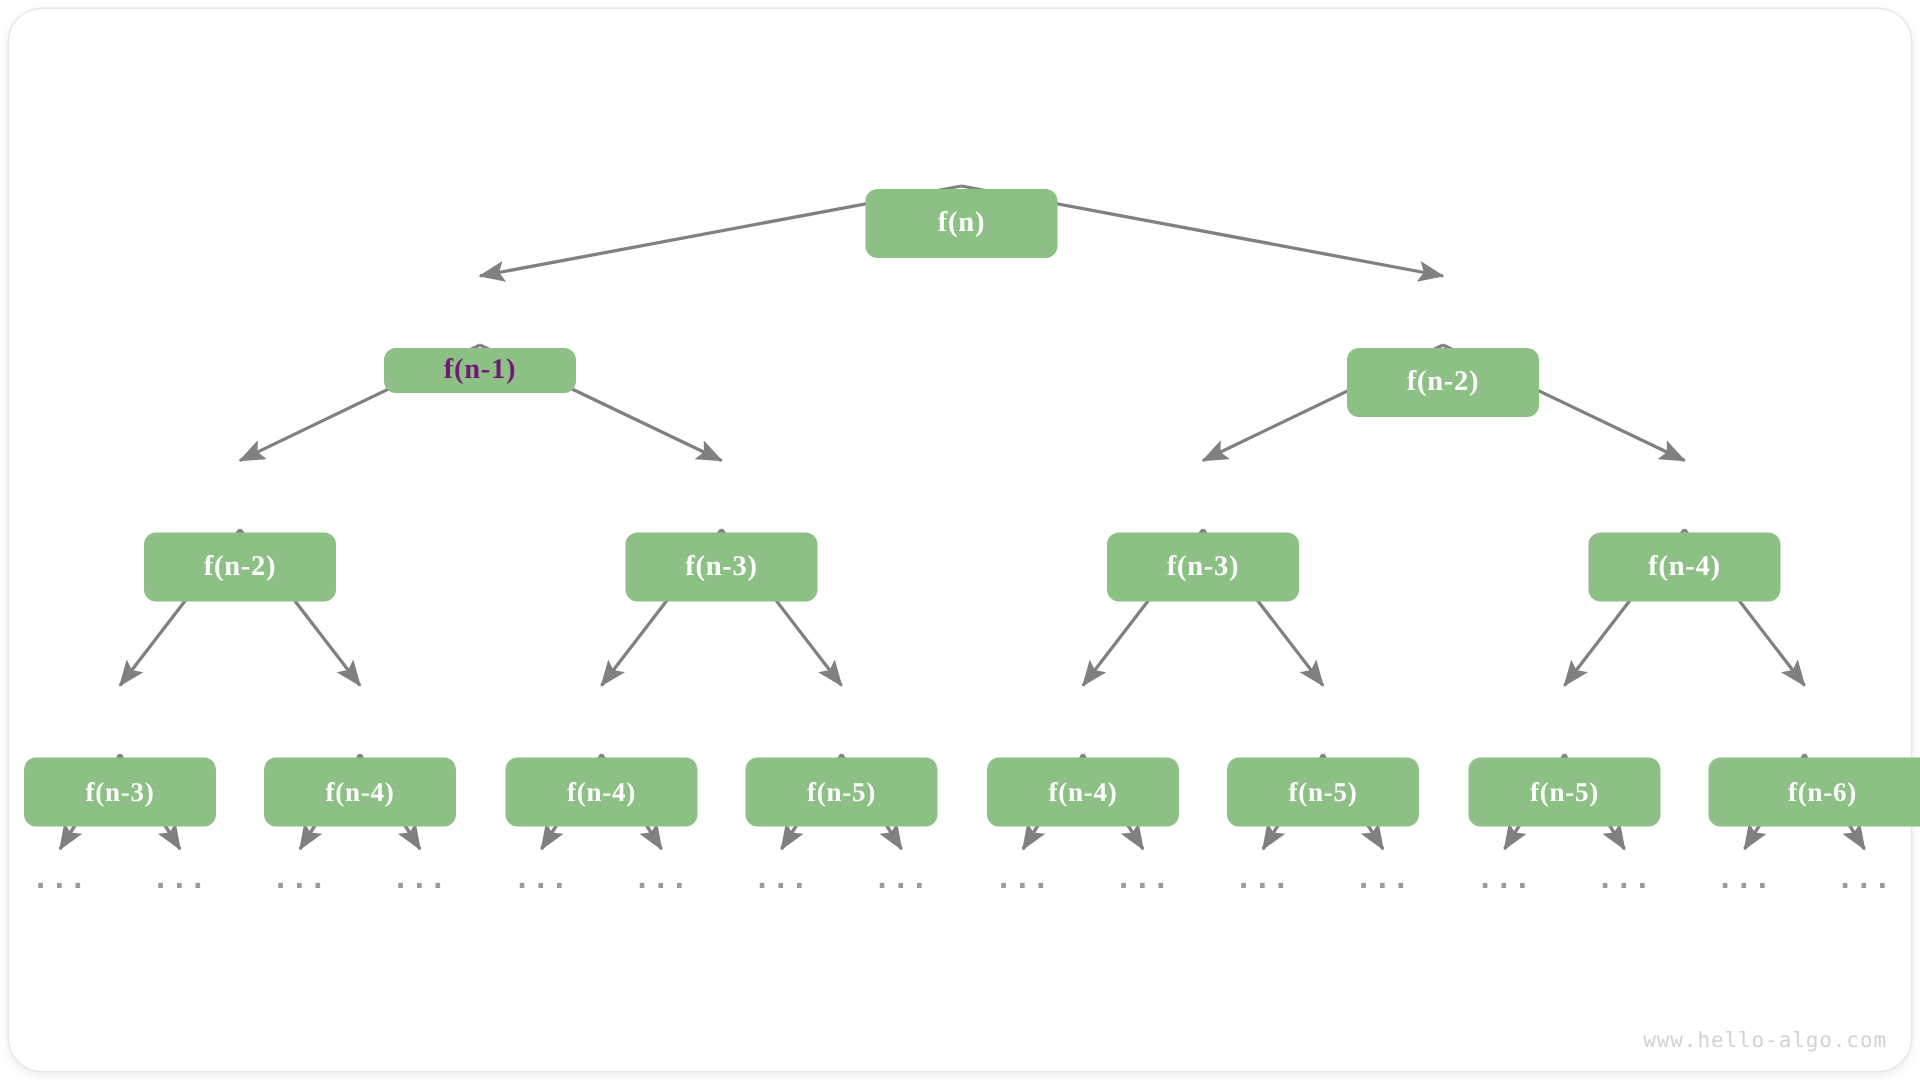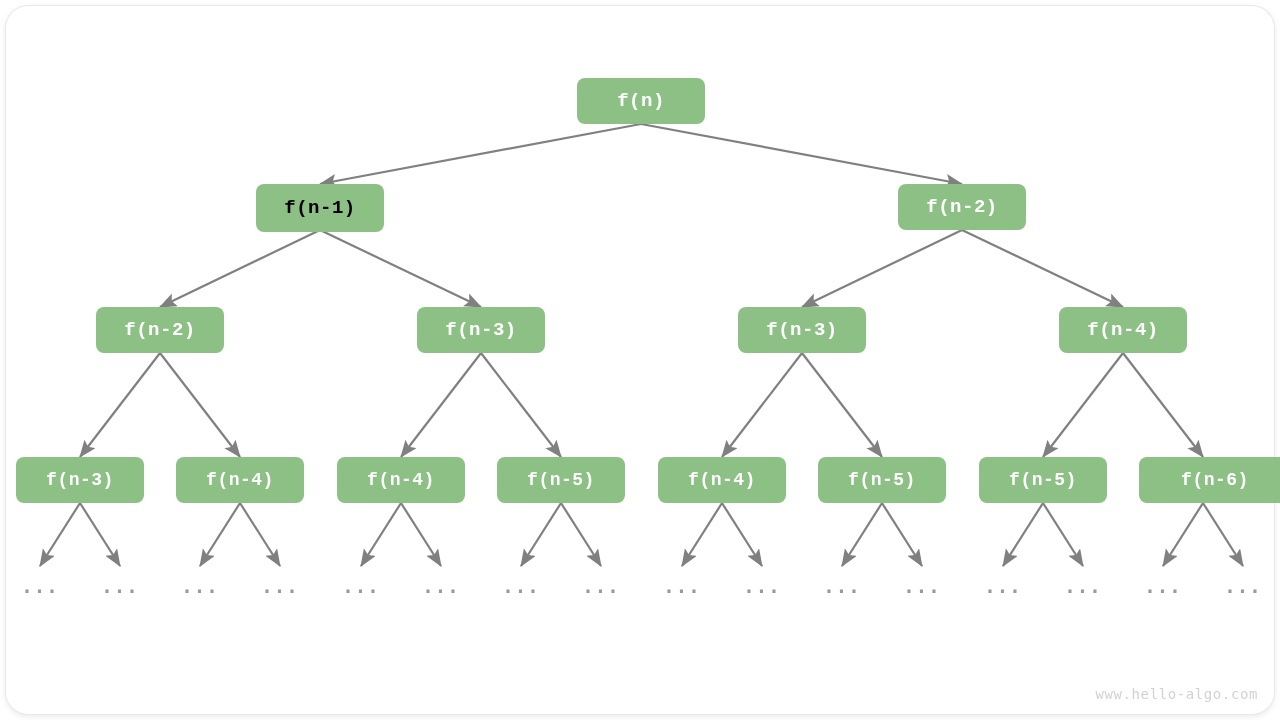--- a/index.html
+++ b/index.html
@@ -43,26 +43,27 @@
   }
 
   .node {
     position: absolute;
     background: #8cc084;
     border-radius: 8px;
     color: #ffffff;
     display: flex;
     align-items: center;
     justify-content: center;
-    font-family: Liberation Mono, monospace;
+    font-family: Liberation Serif, serif;
     font-weight: bold;
     letter-spacing: 0.5px;
     white-space: nowrap;
     box-sizing: border-box;
     user-select: none;
+    margin-top: 48px;
   }
 
   .node.lvl0 { font-size: 19px; }
   .node.lvl1 { font-size: 19px; }
   .node.lvl2 { font-size: 19px; }
   .node.lvl3 { font-size: 18px; }
 
   .ellipsis {
     position: absolute;
     color: #9a9a9a;
@@ -131,21 +132,21 @@
         <line x1="1043" y1="503" x2="1083" y2="566" stroke="#808080" stroke-width="2.2" marker-end="url(#arrowhead)"></line>
         <line x1="1203" y1="503" x2="1163" y2="566" stroke="#808080" stroke-width="2.2" marker-end="url(#arrowhead)"></line>
         <line x1="1203" y1="503" x2="1243" y2="566" stroke="#808080" stroke-width="2.2" marker-end="url(#arrowhead)"></line>
       </g>
   </svg>
 
   <div id="nodes-layer">
       <div class="node lvl0" style="left: 577px; top: 78px; width: 128px; height: 46px; background: rgb(140, 192, 132); color: rgb(255, 255, 255);">
         <span>f(n)</span>
       </div>
-      <div class="node lvl1" style="left: 256px; top: 184px; width: 128px; height: 48px; background: rgb(140, 192, 132); color: #000000;">
+      <div class="node lvl1" style="left: 256px; top: 184px; width: 128px; height: 30px; background: rgb(140, 192, 132); color: #701a75;">
         <span>f(n-1)</span>
       </div>
       <div class="node lvl1" style="left: 898px; top: 184px; width: 128px; height: 46px; background: rgb(140, 192, 132); color: rgb(255, 255, 255);">
         <span>f(n-2)</span>
       </div>
       <div class="node lvl2" style="left: 96px; top: 307px; width: 128px; height: 46px; background: rgb(140, 192, 132); color: rgb(255, 255, 255);">
         <span>f(n-2)</span>
       </div>
       <div class="node lvl2" style="left: 417px; top: 307px; width: 128px; height: 46px; background: rgb(140, 192, 132); color: rgb(255, 255, 255);">
         <span>f(n-3)</span>

